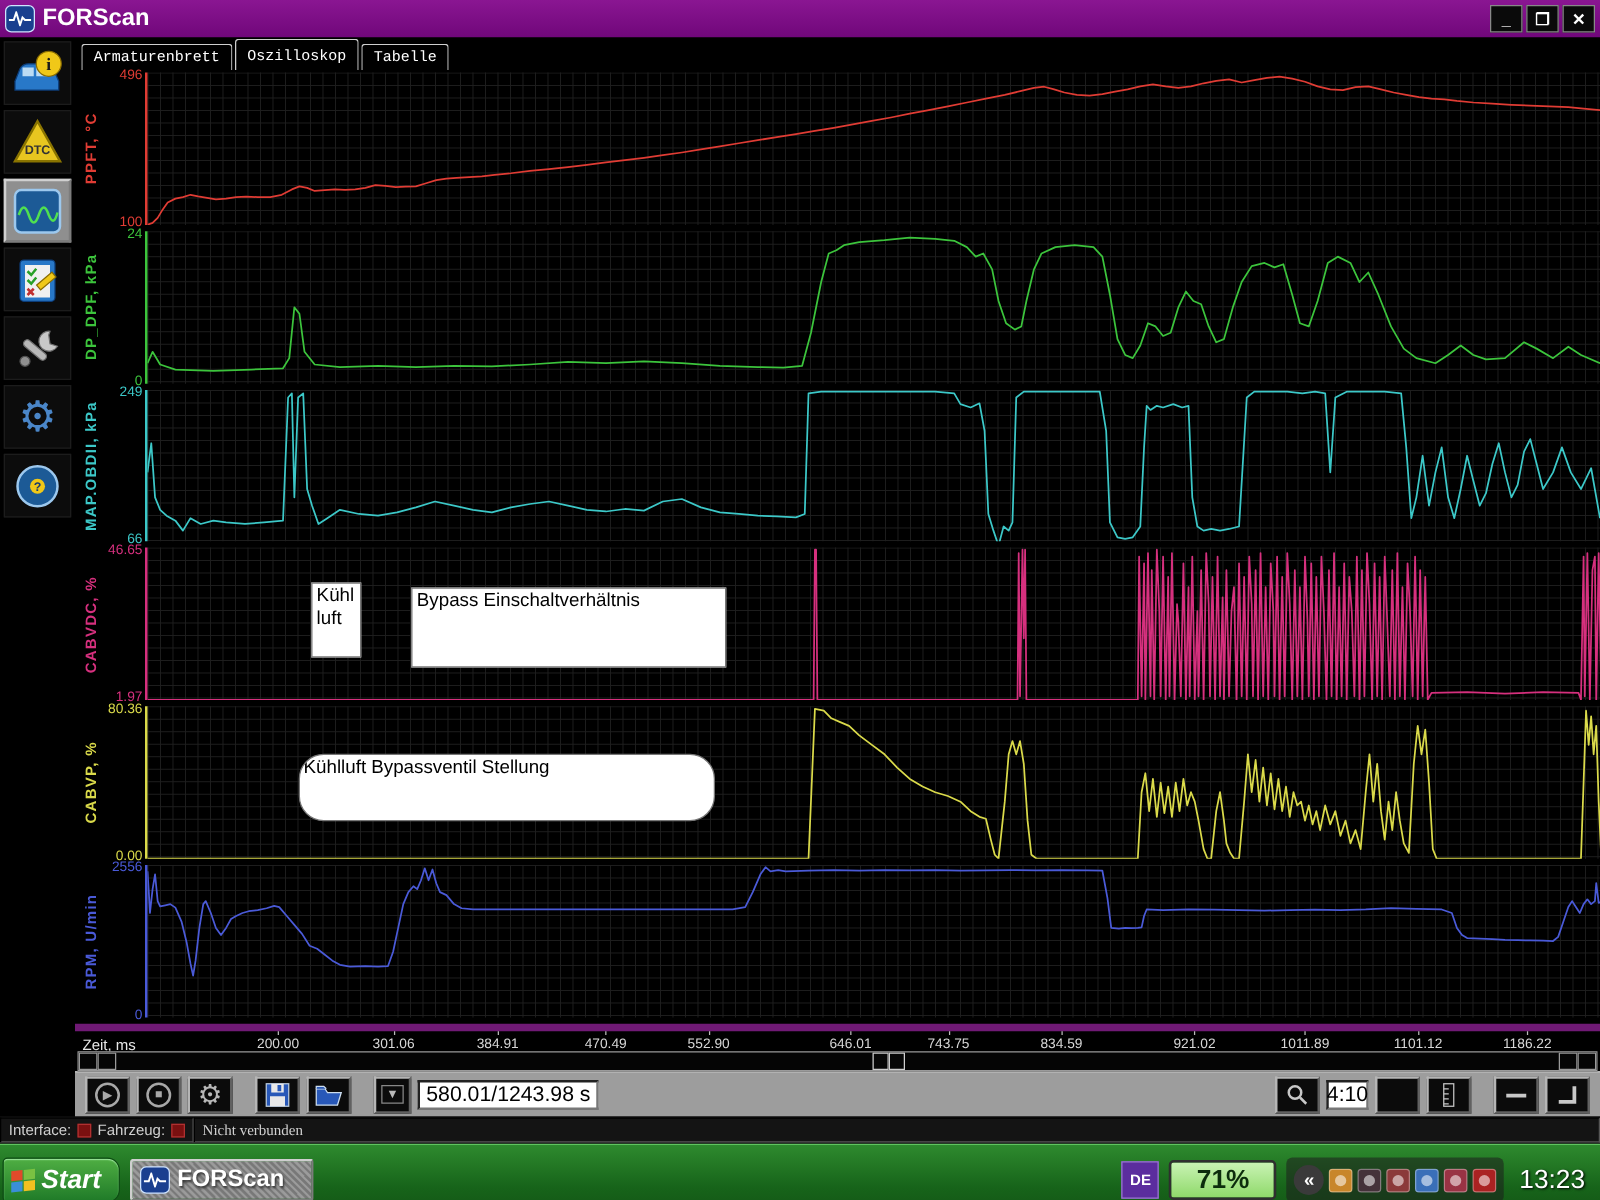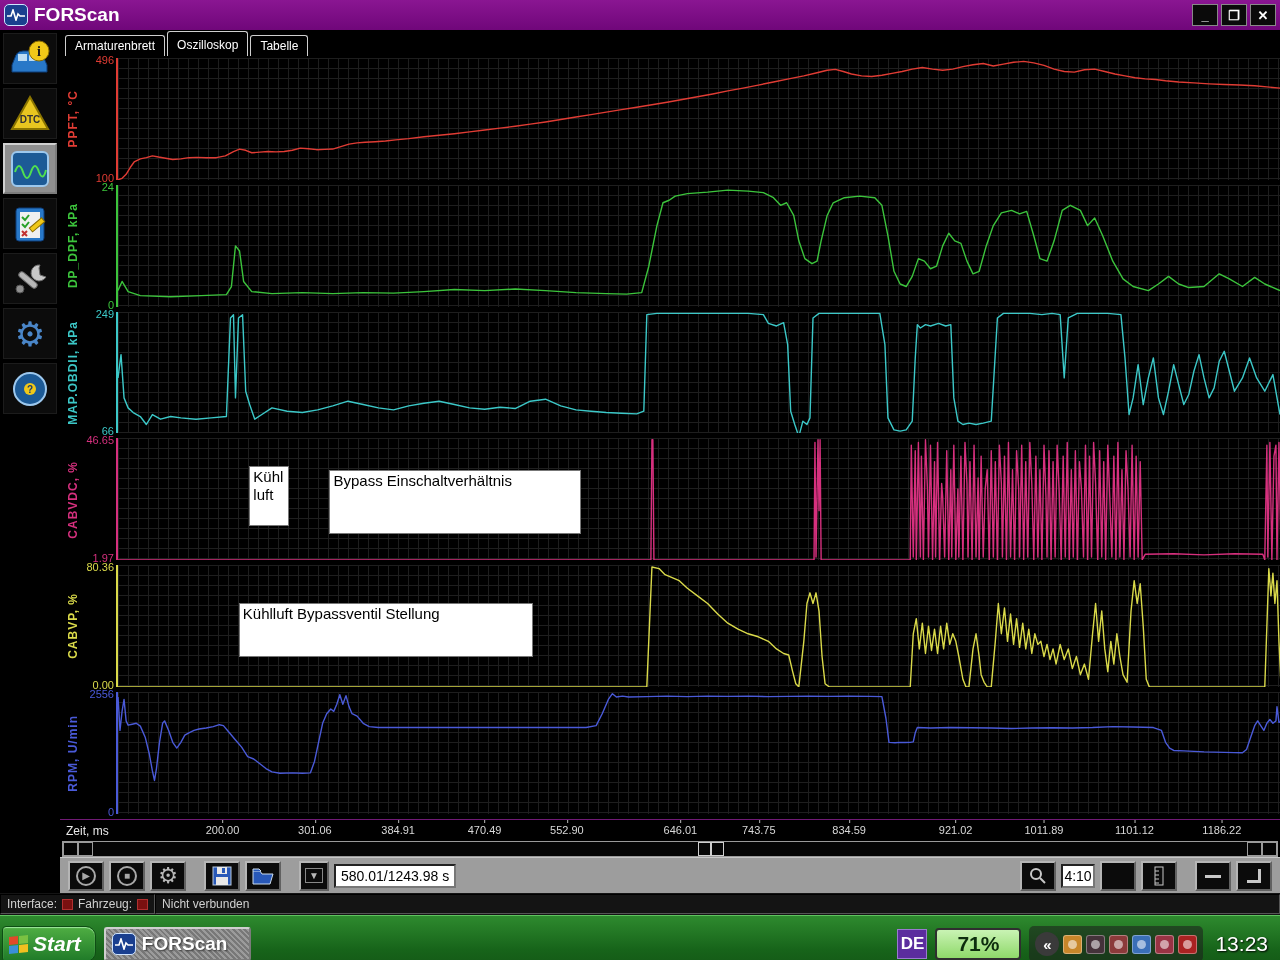--- a/index.html
+++ b/index.html
@@ -20,80 +20,80 @@
   .winbtns { display:flex; gap:3px; }
   .winbtn { width:26px; height:22px; background:#0a0a0a; border:1px solid #888;
     color:#fff; font-size:13px; font-weight:bold; display:flex; align-items:center; justify-content:center; }
   
   .main { display:flex; height:863px; }
   .sidebar { width:60px; background:#000; padding-top:3px; display:flex; flex-direction:column; gap:4px; align-items:center; }
   .sbtn { width:54px; height:51px; background:#0c0c0c; border:1px solid #1c1c1c; display:flex; align-items:center; justify-content:center; }
   .sbtn.selected { background:#8f8f8f; border:2px outset #d0d0d0; }
   .rightcol { flex:1; display:flex; flex-direction:column; }
   
-  .tabbar { height:26px; display:flex; align-items:flex-end; padding-left:5px; background:#000; }
+  .tabbar { height:26px; display:flex; align-items:flex-end; padding-left:5px; background:#000;font-family:Liberation Mono, monospace; }
   .tab { border:1px solid #cfcfcf; border-bottom:none; border-radius:3px 3px 0 0; background:#000;
     color:#fff; font-size:12px; padding:3px 9px 4px; margin-right:2px; height:21px; }
   .tab.active { height:25px; padding-top:6px; position:relative; z-index:2; }
   
   #charts { flex:1; display:flex; flex-direction:column; padding-top:2px; }
   .chart-row { flex:1; display:flex; margin-bottom:5px; position:relative; }
   .gutter { width:56px; position:relative; flex:none; }
   .vwrap { position:absolute; inset:0; display:flex; align-items:center; }
   .vlabel { writing-mode:vertical-rl; transform:rotate(180deg); font-size:12px; font-weight:bold; letter-spacing:1px; margin-left:6px; }
   .maxl { position:absolute; right:2px; top:-4px; font-size:11px; }
   .minl { position:absolute; right:2px; bottom:-4px; font-size:11px; }
   .plot { flex:1; position:relative; border-left:2px solid #555;
     background-image:linear-gradient(#1e1e1e 1px, transparent 1px),
                      linear-gradient(90deg,#1e1e1e 1px, transparent 1px);
     background-size:10px 10px; background-color:#000; }
   .plot svg { position:absolute; inset:0; width:100%; height:100%; }
   .annotation { position:absolute; background:#fff; color:#000; font-size:15px; line-height:1.15;
     padding:1px 3px; border:1px solid #777; overflow:hidden; z-index:3; }
   
   .time-axis { height:22px; position:relative; color:#d8d8d8; font-size:11px;
-    border-top:1px solid #701a75; }
+    border-top:6px solid #701a75; }
   .time-axis .xlabel { position:absolute; left:6px; top:4px; color:#e8e8e8; font-size:12px; }
   .ticks { position:absolute; left:58px; right:10px; top:0; bottom:0; }
   .tick { position:absolute; top:4px; transform:translateX(-50%); white-space:nowrap; }
   .tick::before { content:""; position:absolute; left:50%; top:-4px; width:1px; height:3px; background:#bbb; }
   
   .hscroll { height:16px; margin:0 2px; background:#050505; border:1px solid #9a9a9a; position:relative; display:flex; }
   .scroll-end { width:15px; height:100%; background:#050505; border:1px solid #9a9a9a; }
   .scroll-thumb { position:absolute; top:0; height:100%; width:26px; display:flex; }
   .scroll-thumb div { flex:1; background:#070707; border:1px solid #cfcfcf; }
   
   .toolbar { height:36px; background:#9d9d9d; border-top:1px solid #c8c8c8; display:flex; align-items:center; padding:0 8px; gap:5px; }
   .tbtn { width:36px; height:30px; background:#0b0b0b; border:2px outset #b5b5b5; color:#b8b8b8;
     display:flex; align-items:center; justify-content:center; font-size:14px; }
   .tbtn .circle { width:20px; height:20px; border:2px solid #a8a8a8; border-radius:50%;
     display:flex; align-items:center; justify-content:center; font-size:10px; color:#a8a8a8; }
   .tgap { width:8px; }
   .tfield { background:#fff; border:2px inset #777; height:24px; display:flex; align-items:center;
-    padding:0 5px; font-size:14px; color:#000; }
+    padding:0 5px; font-size:17px; color:#000; }
   .spacer { flex:1; }
   
   .statusbar { height:22px; background:#141414; display:flex; align-items:center; color:#d0d0d0; font-size:12px; }
   .spanel { border:1px solid #555; border-style:inset; height:20px; display:flex; align-items:center; padding:0 6px; gap:5px; }
   .ledbox { width:11px; height:11px; background:#7a1010; border:1px solid #b03030; }
   
   .taskbar { height:61px; background:linear-gradient(#2e8a2e,#17641a 60%,#135515);
     border-top:1px solid #5fc45f; border-bottom:4px solid #5c2117;
     display:flex; align-items:center; padding:0 2px; gap:8px; position:relative; }
   .startbtn { height:36px; background:linear-gradient(#4fae43,#1f7a28); border-radius:4px 10px 10px 4px;
     border:1px solid #0e4d14; color:#fff; font-weight:bold; font-style:italic; font-size:21px;
     display:flex; align-items:center; gap:5px; padding:0 14px 0 6px; box-shadow:inset 0 1px 1px #9fe89f; }
   .winflag { display:grid; grid-template-columns:9px 9px; grid-template-rows:8px 8px; gap:1px; transform:skewY(-6deg); }
   .winflag i { display:block; }
   .taskbtn { height:34px; background:repeating-linear-gradient(45deg,#9b9b9b 0 2px,#787878 2px 4px);
     border:2px outset #cfcfcf; border-radius:3px; color:#fff; font-weight:bold; font-size:19px;
     display:flex; align-items:center; gap:6px; padding:0 22px 0 6px; text-shadow:1px 1px 2px #333; }
   .tb-spacer { flex:1; }
   .langbadge { width:30px; height:30px; background:#5b2d9e; border:1px solid #9a7ad0; color:#fff;
-    font-weight:bold; font-size:17px; display:flex; align-items:center; justify-content:center; }
+    font-weight:bold; font-size:12px; display:flex; align-items:center; justify-content:center; }
   .battery { height:32px; min-width:86px; background:linear-gradient(#c9f3b4,#8fd96a); border:2px solid #2f2f2f;
     border-radius:4px; color:#0d2d0d; font-weight:bold; font-size:21px; display:flex; align-items:center; justify-content:center; }
   .tray { height:36px; background:rgba(30,30,30,0.55); border-radius:5px; display:flex; align-items:center; gap:4px; padding:0 6px; }
   .chevbtn { width:24px; height:24px; border-radius:50%; background:#3a3a3a; color:#fff; font-size:15px; font-weight:bold;
     display:flex; align-items:center; justify-content:center; }
   .trayicon { width:19px; height:19px; border-radius:3px; border:1px solid rgba(255,255,255,0.35);
     display:flex; align-items:center; justify-content:center; }
   .trayicon i { width:9px; height:9px; border-radius:50%; background:rgba(255,255,255,0.55); }
   .clock { color:#fff; font-size:21px; padding:0 10px 0 4px; text-shadow:1px 1px 2px #000; }
   .watermark { position:absolute; right:6px; top:3px; font-size:34px; font-weight:bold; letter-spacing:2px;
@@ -240,21 +240,21 @@
             <div class="vwrap">
               <span class="vlabel" style="color:#dada4a">CABVP, %</span>
             </div>
             <span class="maxl" style="color:#dada4a">80.36</span>
             <span class="minl" style="color:#dada4a">0.00</span>
           </div>
           <div class="plot" style="border-left-color: rgb(218, 218, 74);">
             <svg viewBox="0 0 1000 100" preserveAspectRatio="none">
               <polyline points="0.0,100.00 455.1,100.00 459.5,1.69 465.6,2.94 470.8,7.91 476.9,10.40 483.0,12.89 490.0,19.11 498.7,25.34 507.4,31.56 516.1,40.27 524.8,47.74 533.6,52.71 542.3,56.45 551.0,58.93 559.7,62.67 566.7,68.89 572.8,72.62 577.2,73.87 580.6,87.56 583.3,97.51 585.9,100.00 590.2,62.67 592.9,31.56 595.5,22.85 598.1,31.56 600.7,22.85 603.3,37.78 605.9,75.11 608.5,97.51 612.0,100.00 681.8,100.00 684.4,56.45 687.0,44.00 689.6,68.89 692.2,47.74 694.9,72.62 697.5,50.22 700.1,70.13 702.7,52.71 705.3,72.62 707.9,50.22 710.5,68.89 713.2,47.74 715.8,65.16 718.4,56.45 721.0,62.67 723.6,75.11 727.1,93.78 729.7,100.00 732.3,100.00 735.8,68.89 738.4,56.45 741.1,75.11 742.8,90.04 745.4,96.27 748.0,100.00 751.5,100.00 755.0,62.67 757.6,31.56 760.2,56.45 762.9,35.29 765.5,62.67 768.1,40.27 770.7,65.16 773.3,44.00 775.9,67.65 778.6,47.74 781.2,68.89 783.8,52.71 786.4,72.62 789.0,56.45 791.6,65.16 794.2,62.67 796.9,75.11 799.5,65.16 802.1,77.60 804.7,68.89 807.3,81.33 810.8,65.16 814.3,77.60 817.8,68.89 821.3,85.07 824.8,75.11 828.2,90.04 831.7,81.33 835.2,93.78 838.7,56.45 841.3,31.56 843.9,62.67 846.6,37.78 849.2,68.89 851.8,87.56 854.4,62.67 857.0,81.33 859.6,56.45 862.2,75.11 864.9,90.04 868.4,96.27 871.8,37.78 874.5,12.89 877.1,31.56 879.7,15.38 882.3,50.22 884.9,93.78 887.5,100.00 986.9,100.00 988.7,50.22 990.4,2.94 992.2,25.34 993.9,6.67 995.6,31.56 997.4,12.89 999.1,62.67 1000.9,100.00" fill="none" stroke="#dada4a" stroke-width="1.4" stroke-linejoin="round" vector-effect="non-scaling-stroke"></polyline>
             </svg>
-            <div class="annotation" style="left: 10.4%; top: 38px; width: 294px; height: 54px;">Kühlluft Bypassventil Stellung</div>
+            <div class="annotation" style="left: 10.4%; top: 38px; width: 333px; height: 54px; border-radius: 20px;">Kühlluft Bypassventil Stellung</div>
           </div>
         </div>
         <div class="chart-row">
           <div class="gutter">
             <div class="vwrap">
               <span class="vlabel" style="color:#4a5ad8">RPM, U/min</span>
             </div>
             <span class="maxl" style="color:#4a5ad8">2556</span>
             <span class="minl" style="color:#4a5ad8">0</span>
           </div>
@@ -358,21 +358,21 @@
   </div>
 </div>
 
 <div class="statusbar">
   <div class="spanel">
     <span>Interface:</span>
     <span class="ledbox"></span>
     <span>Fahrzeug:</span>
     <span class="ledbox"></span>
   </div>
-  <div class="spanel" style="flex:1;">
+  <div class="spanel" style="flex:1;font-family:Liberation Serif, serif;">
     <span>Nicht verbunden</span>
   </div>
 </div>
 
 <div class="taskbar">
   <div class="startbtn">
     <span class="winflag">
       <i style="background:#e04a2a;"></i>
         <i style="background:#7ac142;"></i>
         <i style="background:#3a8fd8;"></i>

